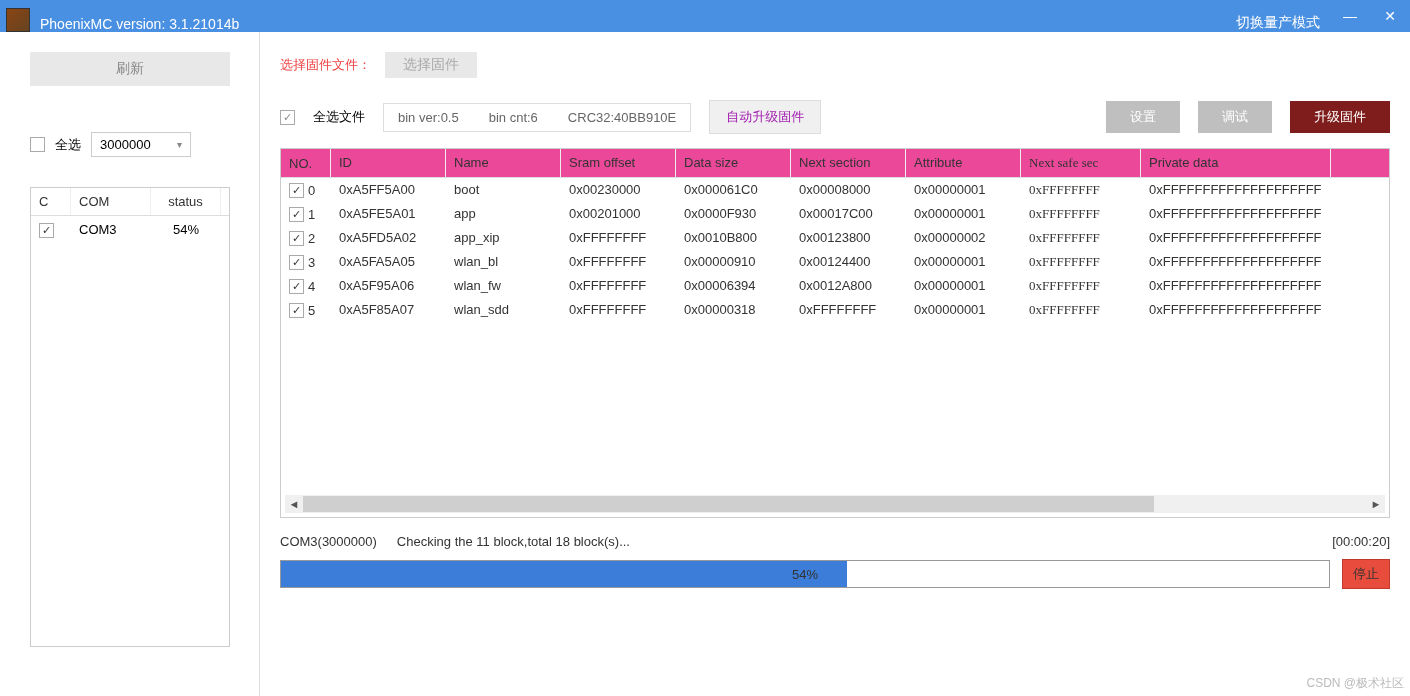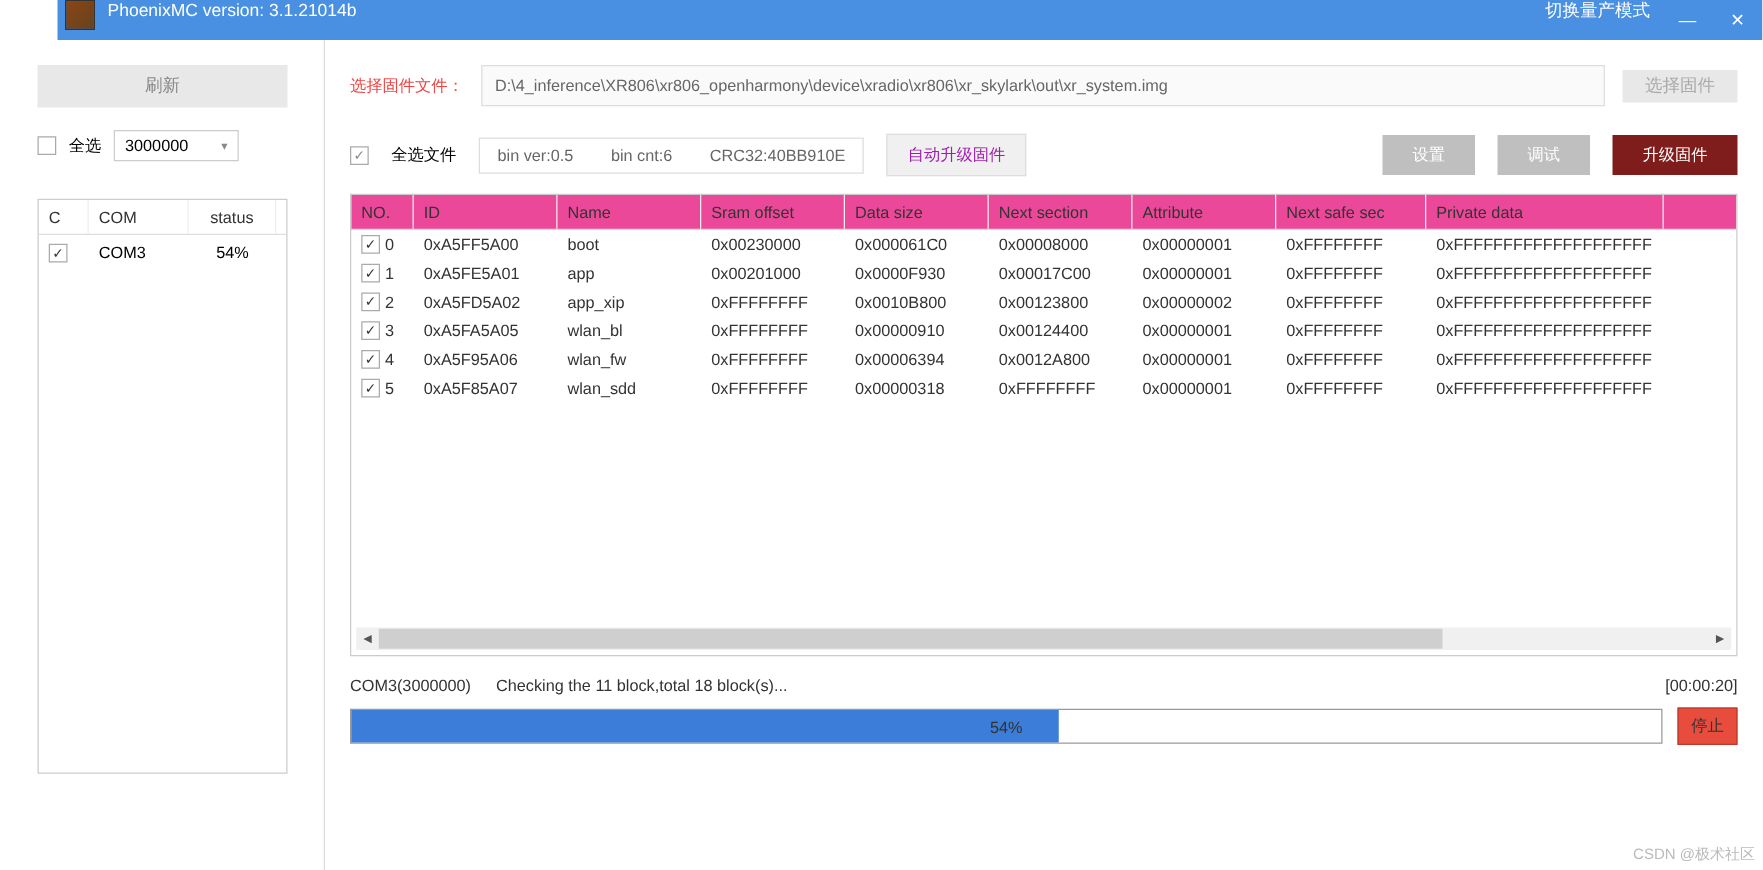--- a/index.html
+++ b/index.html
@@ -1,29 +1,29 @@
 <!DOCTYPE html>
 <html><head>
 <meta charset="utf-8">
 <style>
 * { box-sizing: border-box; margin: 0; padding: 0; font-family: "Microsoft YaHei", Arial, sans-serif; font-size: 13px; }
 body { background: #fff; width: 1410px; height: 696px; overflow: hidden; position: relative; }
 
-.titlebar { height: 32px; background: #4a90e2; display: flex; align-items: flex-start; color: #fff; padding-left: 6px; margin-left: 46px; }
+.titlebar { height: 32px; background: #4a90e2; display: flex; align-items: flex-end; color: #fff; padding-left: 6px; }
 .titlebar .icon { width: 24px; height: 24px; background: linear-gradient(135deg,#8b4513,#654321); border: 1px solid #333; margin-right: 10px; }
 .titlebar .title { flex: 1; font-size: 14px; }
 .titlebar .mode-switch { margin-right: 10px; font-size: 14px; }
 .titlebar .win-btn { width: 40px; height: 32px; display: flex; align-items: center; justify-content: center; font-size: 14px; }
 
 .content { display: flex; height: calc(100% - 32px); }
 
 
 .sidebar { width: 260px; padding: 20px 20px 20px 30px; border-right: 1px solid #ddd; }
 .btn-gray { background: #e8e8e8; border: none; color: #888; padding: 8px 0; width: 200px; text-align: center; font-size: 14px; }
-.sel-row { display: flex; align-items: center; gap: 10px; margin-top: 18px; }
+.sel-row { display: flex; align-items: center; gap: 10px; margin-top: 46px; }
 .checkbox { width: 15px; height: 15px; border: 1px solid #aaa; display: inline-flex; align-items: center; justify-content: center; font-size: 11px; color: #333; background: #fff; }
 .select { border: 1px solid #ccc; padding: 4px 8px; display: inline-flex; align-items: center; gap: 6px; min-width: 100px; justify-content: space-between; }
 .chev { font-size: 10px; color: #888; }
 
 .com-table { margin-top: 30px; border: 1px solid #ccc; width: 200px; height: 460px; }
 .com-table-head { display: flex; border-bottom: 1px solid #ddd; }
 .com-table-head > div { padding: 6px 8px; border-right: 1px solid #eee; color: #333; }
 .com-table-row { display: flex; }
 .com-table-row > div { padding: 6px 8px; }
 .col-c { width: 40px; }
@@ -48,21 +48,21 @@
 .grid-head > div { padding: 6px 8px; border-right: 1px solid #eee; color: #333; font-weight: normal; }
 .grid-body-row { display: flex; }
 .grid-body-row > div { padding: 4px 8px; color: #333; }
 .gc-no { width: 50px; display: flex; align-items: center; gap: 4px; }
 .gc-id { width: 115px; }
 .gc-name { width: 115px; }
 .gc-sram { width: 115px; }
 .gc-size { width: 115px; }
 .gc-next { width: 115px; }
 .gc-attr { width: 115px; }
-.gc-safe { width: 120px; }
+.gc-safe { width: 120px; font-family: Liberation Serif, serif; }
 .gc-priv { width: 190px; }
 
 .hscroll { position: absolute; left: 4px; right: 4px; bottom: 4px; height: 18px; background: #f0f0f0; display: flex; align-items: center; }
 .hscroll .arrow { width: 18px; height: 18px; display: flex; align-items: center; justify-content: center; font-size: 11px; color: #555; }
 .hscroll .track { flex: 1; height: 16px; position: relative; }
 .hscroll .thumb { position: absolute; left: 0; width: 80%; top: 0; bottom: 0; background: #cfcfcf; }
 
 .status-row { display: flex; align-items: center; gap: 20px; margin-top: 16px; }
 .status-text { color: #333; }
 .timer { color: #333; margin-left: auto; }
@@ -113,21 +113,20 @@
             <div class="col-status">54%</div>
           </div>
         </div>
     </div>
   </div>
 
   <div class="main">
 
     <div class="firmware-row">
       <span class="label">选择固件文件：</span>
-      <div class="path-input">D:\4_inference\XR806\xr806_openharmony\device\xradio\xr806\xr_skylark\out\xr_system.img</div>
       <button class="btn-gray2">选择固件</button>
     </div>
 
     <div class="info-row">
       <span class="checkbox" style="color:#888">✓</span>
       <span>全选文件</span>
       <div class="info-box">
         <span>bin ver:0.5</span>
         <span>bin cnt:6</span>
         <span>CRC32:40BB910E</span>

